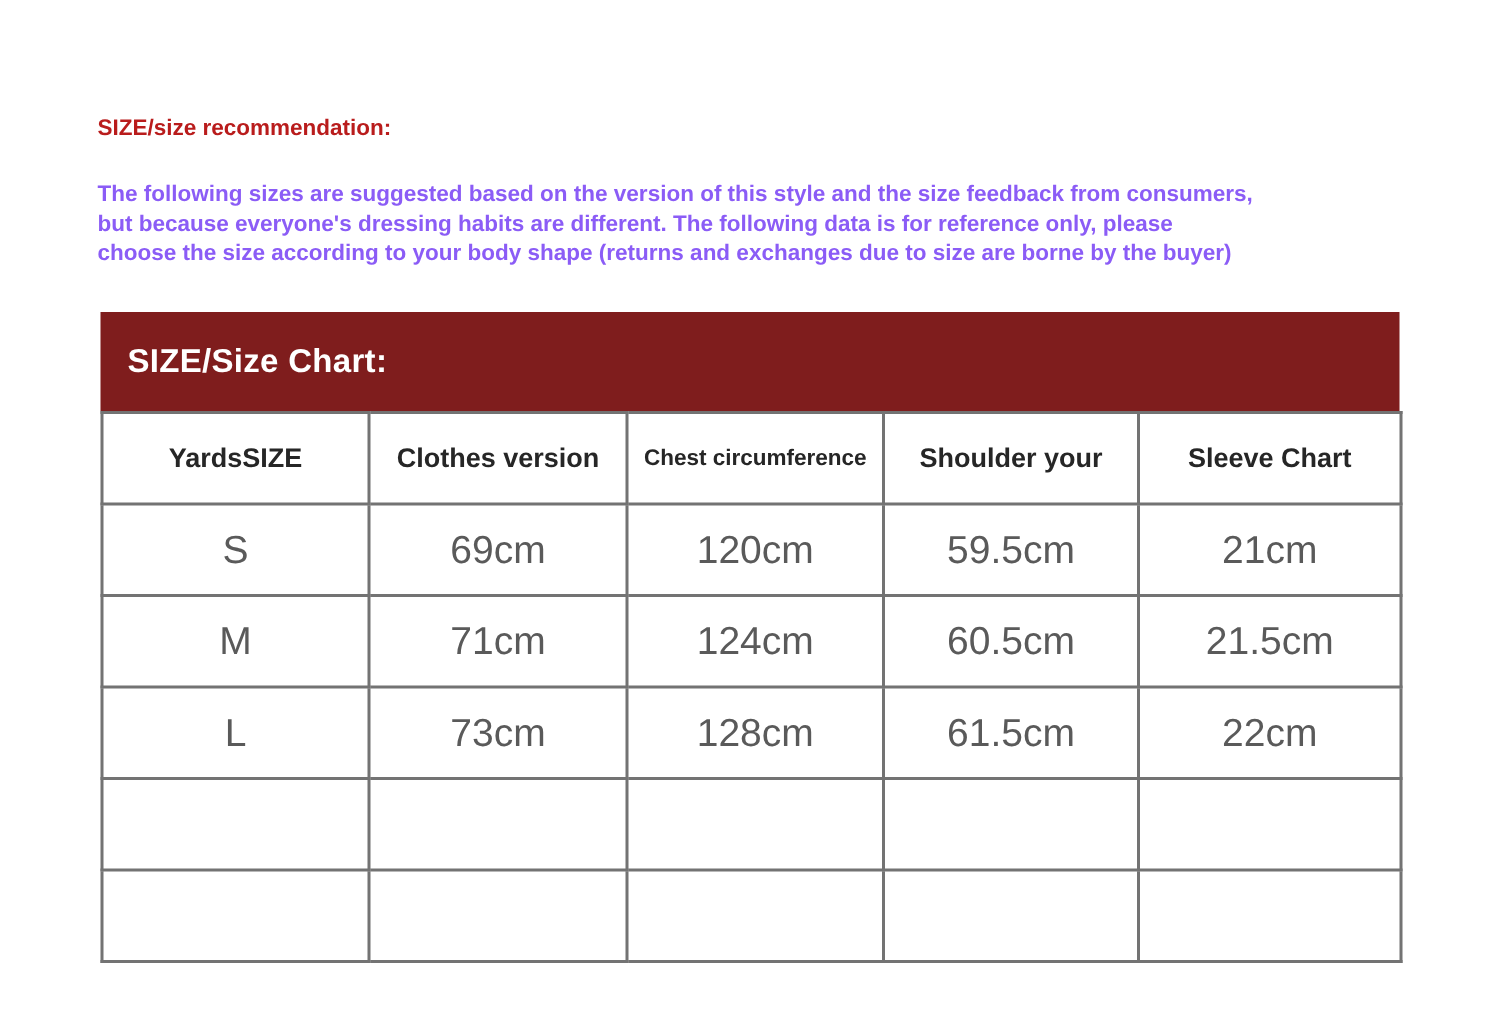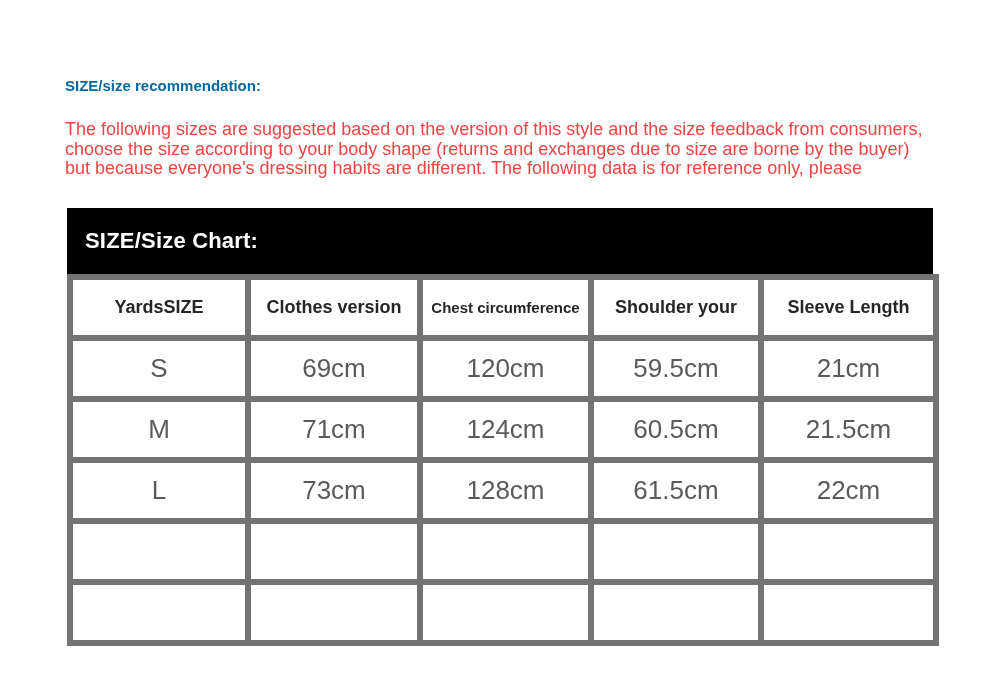--- a/index.html
+++ b/index.html
@@ -11,29 +11,29 @@
     font-family: "Liberation Sans", sans-serif;
     position: relative;
     overflow: hidden;
   }
   .doc-heading {
     position: absolute;
     left: 65px;
     top: 77px;
     font-size: 15px;
     font-weight: bold;
-    color: #0369a1;
+    color: #b91c1c;
   }
   .doc-paragraph {
     position: absolute;
     left: 65px;
     top: 120px;
-    font-size: 18px;
-    font-weight: normal;
-    color: #ef4444;
+    font-size: 15px;
+    font-weight: bold;
+    color: #8b5cf6;
     line-height: 19.5px;
     white-space: nowrap;
   }
   .size-chart {
     position: absolute;
     left: 67px;
     top: 208px;
     width: 866px;
   }
   .size-chart-title-bar {
@@ -49,21 +49,21 @@
     font-size: 22px;
     font-weight: bold;
     letter-spacing: 0.2px;
   }
   table.size-table {
     border-collapse: collapse;
     table-layout: fixed;
     width: 866px;
   }
   .size-table th, .size-table td {
-    border: 6px solid #737373;
+    border: 2px solid #737373;
     height: 61px;
     text-align: center;
     vertical-align: middle;
     padding: 0;
     overflow: hidden;
   }
   .size-table th {
     font-size: 18px;
     font-weight: bold;
     color: #262626;
@@ -84,43 +84,43 @@
   col.c3 { width: 170px; }
   col.c4 { width: 175px; }
 </style>
 </head>
 <body>
 
 <div class="doc-heading">SIZE/size recommendation:</div>
 
 <div class="doc-paragraph">
   <div>The following sizes are suggested based on the version of this style and the size feedback from consumers,</div>
+  <div>but because everyone's dressing habits are different. The following data is for reference only, please</div>
   <div>choose the size according to your body shape (returns and exchanges due to size are borne by the buyer)</div>
-  <div>but because everyone's dressing habits are different. The following data is for reference only, please</div>
 </div>
 
 <div class="size-chart">
-  <div class="size-chart-title-bar" style="background: #000000;">
+  <div class="size-chart-title-bar" style="background: #7f1d1d;">
     <span class="size-chart-title">SIZE/Size Chart:</span>
   </div>
   <table class="size-table">
     <colgroup>
       <col class="c0">
         <col class="c1">
         <col class="c2">
         <col class="c3">
         <col class="c4">
     </colgroup>
     <thead>
       <tr>
         <th>YardsSIZE</th>
         <th>Clothes version</th>
         <th class="th-small">Chest circumference</th>
         <th>Shoulder your</th>
-        <th>Sleeve Length</th>
+        <th>Sleeve Chart</th>
       </tr>
     </thead>
     <tbody>
       <tr>
         <td>S</td>
         <td>69cm</td>
         <td>120cm</td>
         <td>59.5cm</td>
         <td>21cm</td>
       </tr>

